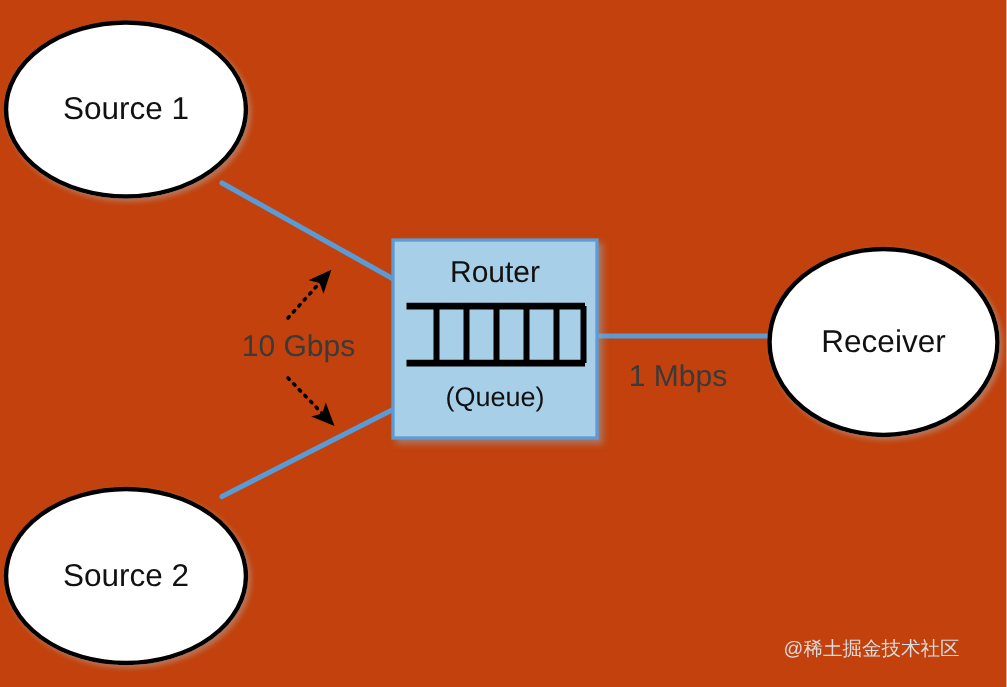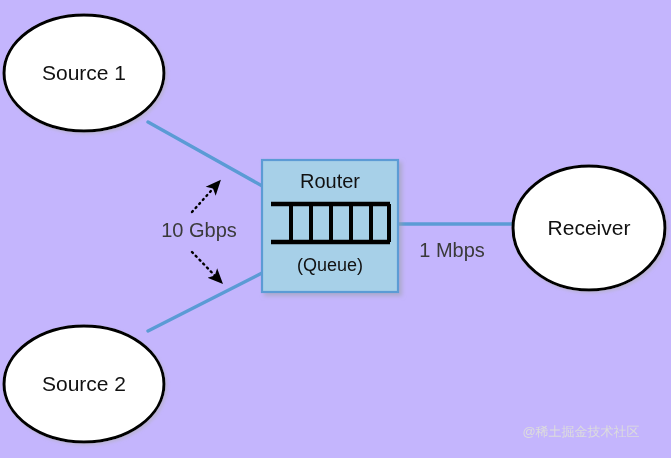--- a/index.html
+++ b/index.html
@@ -4,21 +4,21 @@
 <style>
   html, body {
     margin: 0;
     padding: 0;
     background: #ffffff;
   }
   #canvas {
     position: relative;
     width: 671px;
     height: 458px;
-    background: #c4b5fd;
+    background: #c2410c;
     overflow: hidden;
     font-family: "Liberation Sans", sans-serif;
   }
   #diagram-svg {
     position: absolute;
     left: 0;
     top: 0;
     width: 671px;
     height: 458px;
   }

